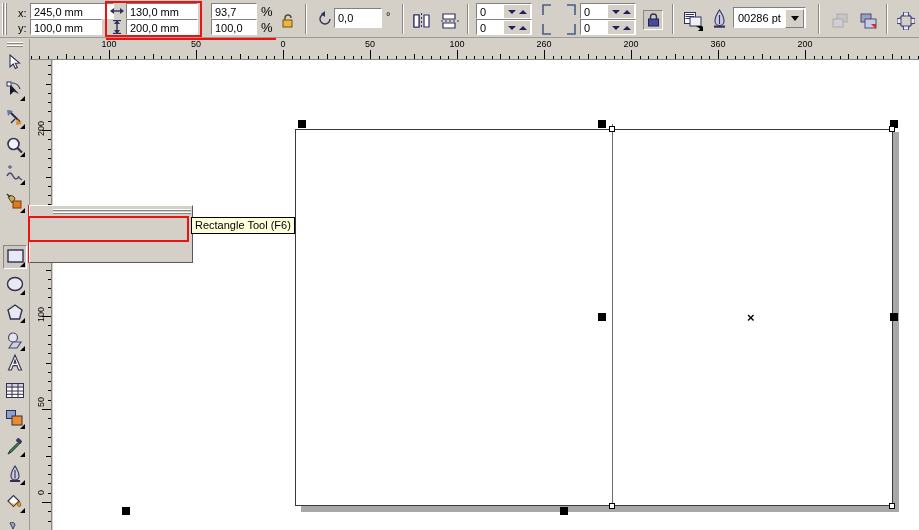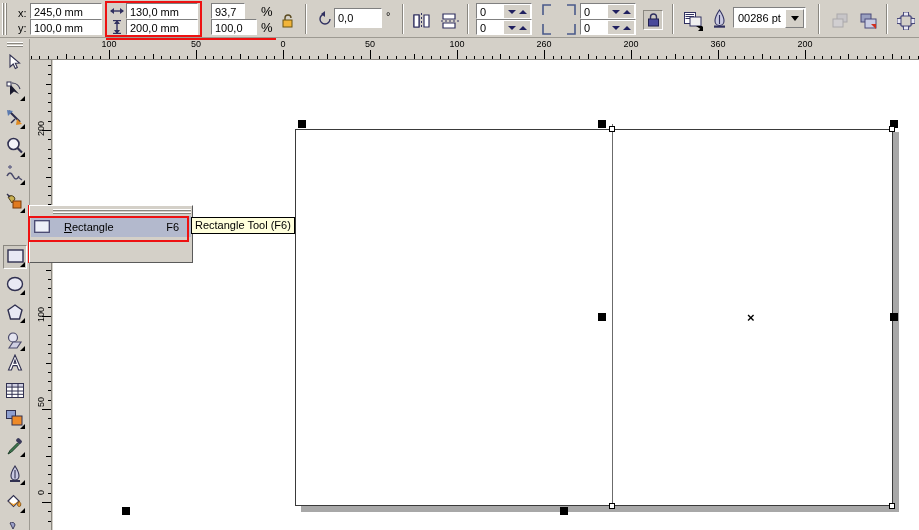--- a/index.html
+++ b/index.html
@@ -319,21 +319,21 @@
 
     <div class="grip" style="left:2px;">
       <i class="l"></i>
         <i class="d"></i>
         <i class="l2"></i>
         <i class="d2"></i>
     </div>
 
     <span class="fieldlabel" style="left:18px; top:6px;">x:</span>
     <span class="fieldlabel" style="left:18px; top:21px;">y:</span>
-    <div class="tbox" style="left:30px; top:3px; width:72px; height:16px;">245,0 mm</div>
+    <div class="tbox" style="left:30px; top:3px; width:84px; height:16px;">245,0 mm</div>
     <div class="tbox" style="left:30px; top:19px; width:72px; height:16px;">100,0 mm</div>
 
     <span style="position:absolute;left:110px;top:5px;width:14px;height:12px;">
       <svg width="14" height="12" viewBox="0 0 14 12">
         <line x1="1" y1="6" x2="13" y2="6" stroke="#303060" stroke-width="1.4"></line>
         <polygon points="0,6 4,3 4,9" fill="#303060"></polygon>
         <polygon points="14,6 10,3 10,9" fill="#303060"></polygon>
       </svg>
     </span>
     <span style="position:absolute;left:112px;top:20px;width:10px;height:14px;">
@@ -343,21 +343,21 @@
         <polygon points="5,14 2,10 8,10" fill="#303060"></polygon>
         <line x1="1" y1="0.6" x2="9" y2="0.6" stroke="#303060" stroke-width="1.2"></line>
         <line x1="1" y1="13.4" x2="9" y2="13.4" stroke="#303060" stroke-width="1.2"></line>
       </svg>
     </span>
 
     <div class="tbox" style="left:126px; top:3px; width:72px; height:16px;">130,0 mm</div>
     <div class="tbox" style="left:126px; top:19px; width:72px; height:16px;">200,0 mm</div>
     <div class="redbox" style="left:105px; top:1px; width:97px; height:36px;"></div>
 
-    <div class="tbox" style="left:211px; top:3px; width:34px; height:16px;">93,7</div>
+    <div class="tbox" style="left:211px; top:3px; width:46px; height:16px;">93,7</div>
     <div class="tbox" style="left:211px; top:19px; width:46px; height:16px;">100,0</div>
     <span class="fieldlabel" style="left:261px; top:5px; font-size:13px;">%</span>
     <span class="fieldlabel" style="left:261px; top:21px; font-size:13px;">%</span>
 
     <div class="tbtn" style="left:278px; top:11px; width:18px; height:18px;">
       <span style="position:absolute;left:2px;top:2px;">
         <svg width="14" height="14" viewBox="0 0 14 14">
           <path d="M4 6 V4 a3 3 0 0 1 6 0" fill="none" stroke="#5a4a20" stroke-width="1.4"></path>
           <rect x="2" y="6" width="9" height="7" fill="#f2b53a" stroke="#6b5412" stroke-width="1"></rect>
         </svg>
@@ -929,29 +929,20 @@
 
   <div id="flyout">
     <div class="fgrip">
       <i style="top:1px;background:#ffffff;"></i>
       <i style="top:2px;background:#8a8780;"></i>
       <i style="top:4px;background:#ffffff;"></i>
       <i style="top:5px;background:#8a8780;"></i>
     </div>
     <div class="leftcol"></div>
 
-    <div class="fitem sel" style="top:10px;">
-      <span class="ficon">
-        <svg width="16" height="13" viewBox="0 0 16 13">
-          <rect x="0.7" y="0.7" width="14.6" height="11.6" fill="#eef0f8" stroke="#46466e" stroke-width="1.3"></rect>
-        </svg>
-      </span>
-      <span class="flabel"><u>R</u><span>ectangle</span></span>
-      <span class="faccel">F6</span>
-    </div>
 
   </div>
 
   <div id="flyhighlight"></div>
 
   <div id="vrulerhighlight"></div>
   <div id="hrulerhighlight"></div>
 
   <div id="tooltip">Rectangle Tool (F6)</div>
 

